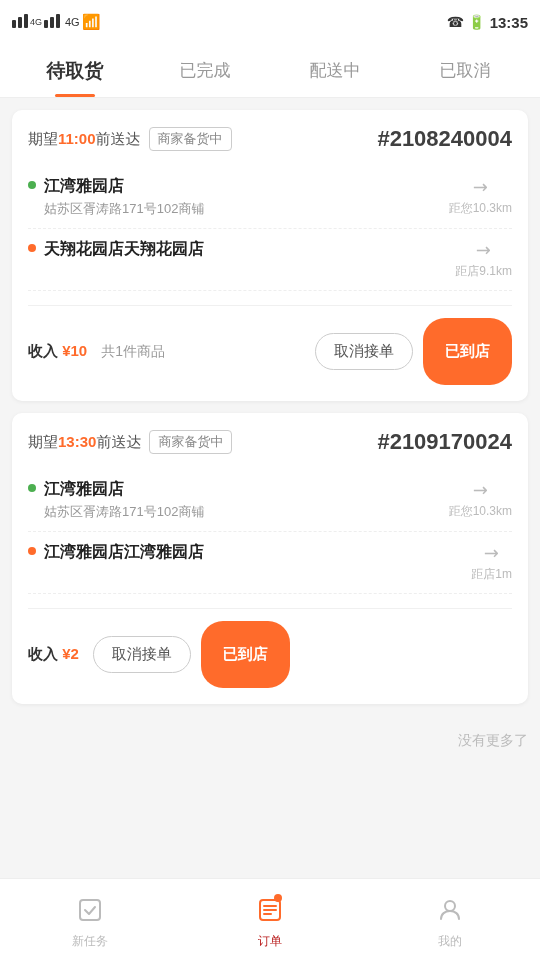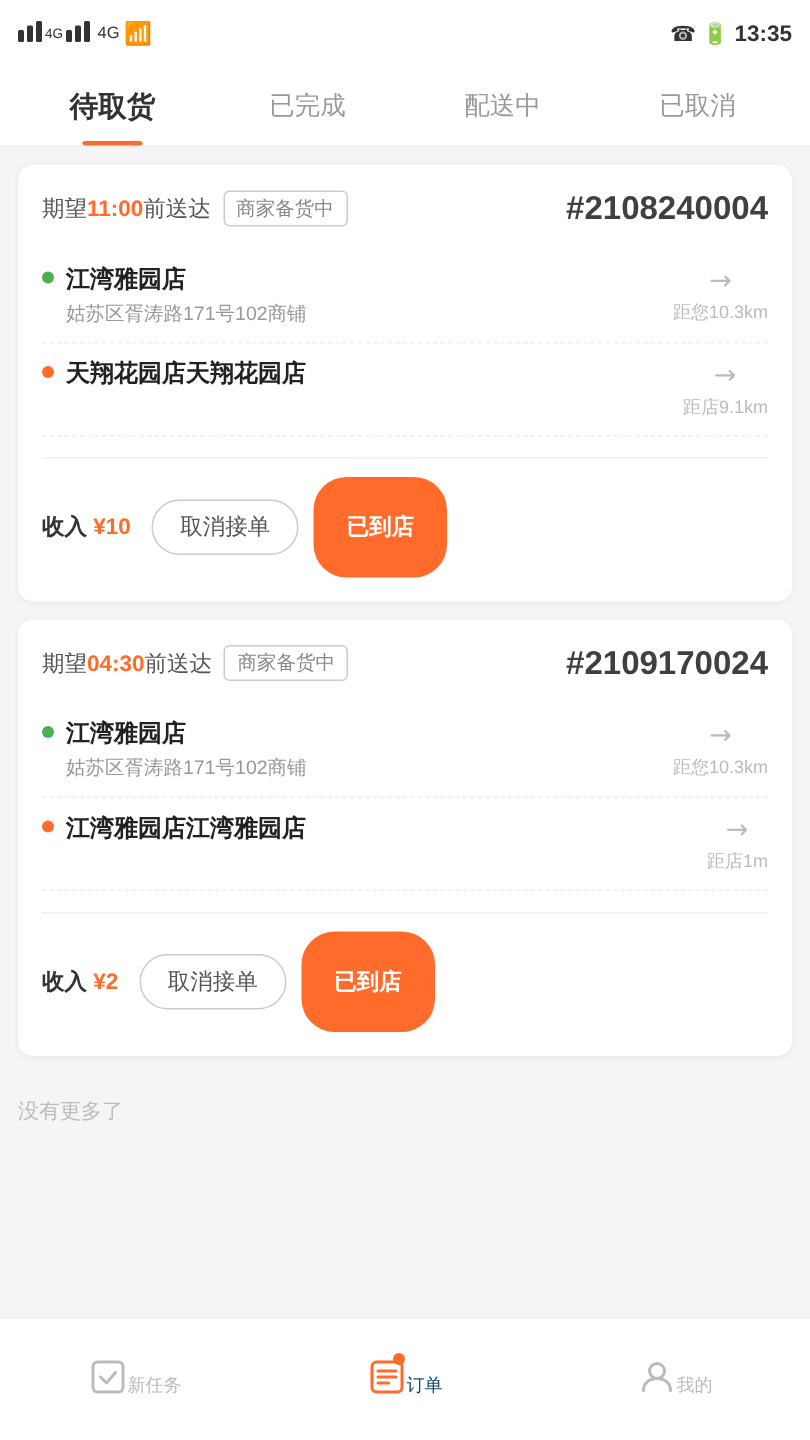--- a/index.html
+++ b/index.html
@@ -211,62 +211,62 @@
       border-radius: 22px;
       padding: 24px 22px;
       font-size: 15px;
       color: #fff;
       cursor: pointer;
       font-weight: bold;
     }
 
     
     .no-more {
-      text-align: left;
+      text-align: right;
       color: #bbb;
       font-size: 14px;
       padding: 16px 0 20px;
     }
 
     
     .bottom-nav {
       position: fixed;
       bottom: 0;
       left: 0;
       width: 540px;
       height: 82px;
       background: #fff;
       border-top: 1px solid #eee;
       display: flex;
       align-items: center;
     }
     .nav-item {
       flex: 1;
       display: flex;
-      flex-direction: row;
+      flex-direction: column;
       align-items: center;
       justify-content: center;
       cursor: pointer;
       padding-top: 8px;
     }
     .nav-icon-wrap {
       font-size: 24px;
       color: #bbb;
       margin-bottom: 4px;
       position: relative;
     }
     .nav-icon-wrap.active {
       color: #ff6b2b;
     }
     .nav-label {
       font-size: 12px;
       color: #bbb;
     }
     .nav-label.active {
-      color: #0c4a6e;
+      color: #b91c1c;
     }
   </style>
 </head>
 <body>
 
 <div class="status-bar">
   <div class="left">
     <span>
       
       <svg width="50" height="18" viewBox="0 0 50 18" fill="none" xmlns="http://www.w3.org/2000/svg">
@@ -327,29 +327,30 @@
       <div class="nav-icon">
         <span class="nav-arrow">↗</span>
         <span class="nav-dist">距店9.1km</span>
       </div>
     </div>
 
     <div class="order-footer">
       <span class="income">
         收入 <span class="amount">¥10</span>
       </span>
+      <span class="goods-count">共1件商品</span>
       <button class="btn-cancel">取消接单</button>
       <button class="btn-arrived">已到店</button>
     </div>
   </div>
 
   <div class="order-card">
     <div class="order-header">
       <span class="expect-time">
-        <span>期望</span><span class="time-highlight">04:30</span><span>前送达</span>
+        <span>期望</span><span class="time-highlight">13:30</span><span>前送达</span>
       </span>
       <span class="status-badge">商家备货中</span>
       <span class="order-number">#2109170024</span>
     </div>
 
     <div class="store-row">
       <div class="dot green"></div>
       <div class="store-info">
         <div class="store-name">江湾雅园店</div>
         <div class="store-addr">姑苏区胥涛路171号102商铺</div>

